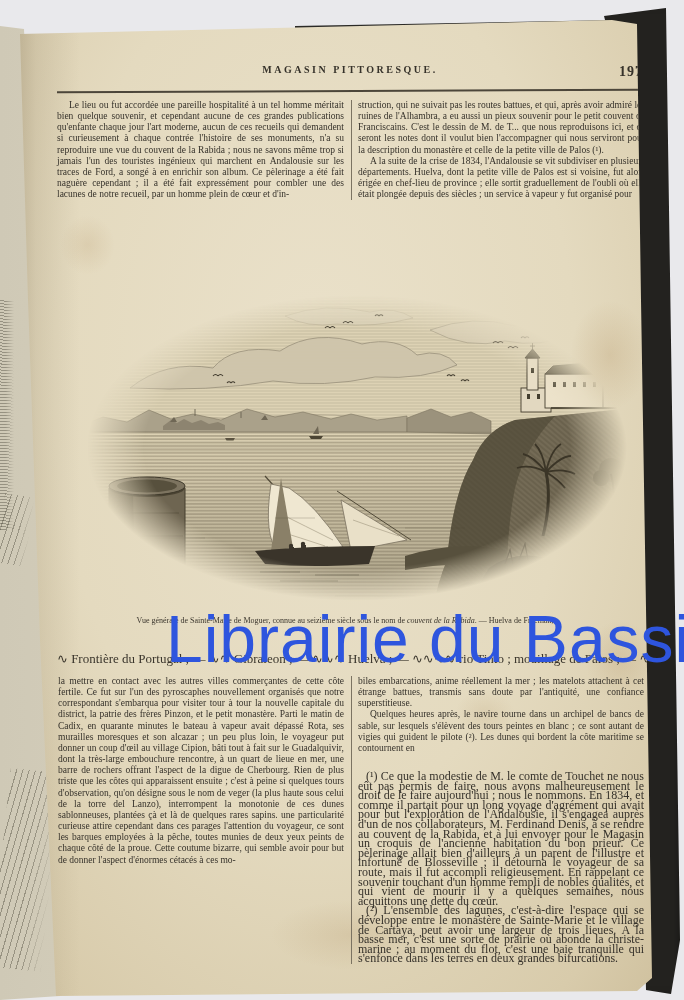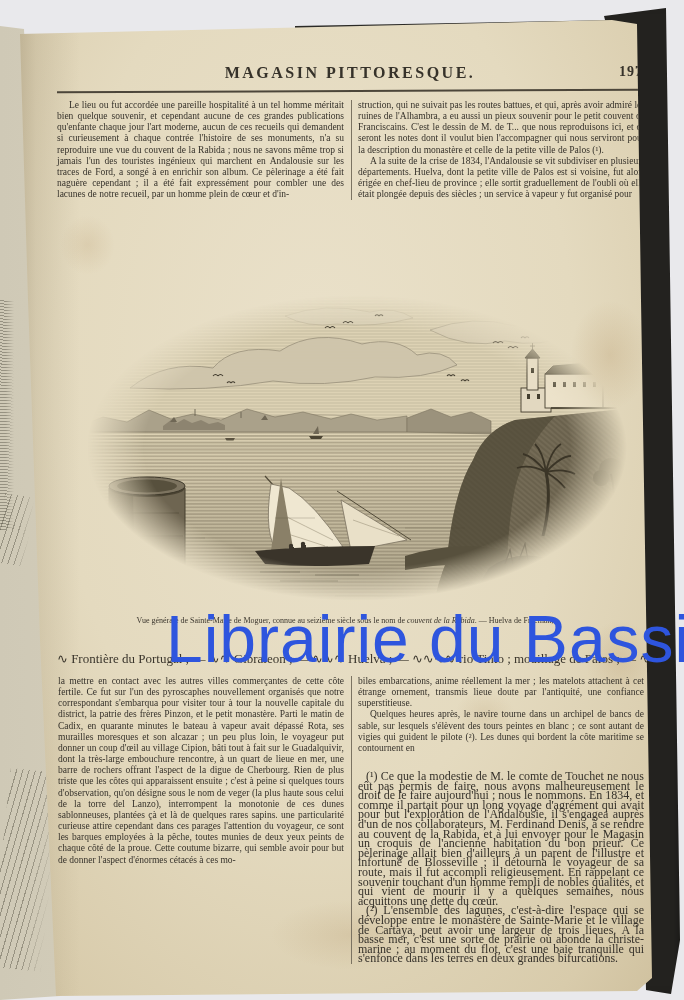--- a/index.html
+++ b/index.html
@@ -48,21 +48,21 @@
     background:radial-gradient(ellipse at 46% 38%, #eae1ca 0%, #e4dabf 50%, #d8cbab 84%, #ccbd9a 100%);
   }
   .page-leftfold{
     position:absolute;left:0;top:0;width:80px;height:1000px;
     background:linear-gradient(90deg,rgba(100,85,55,.38) 0%,rgba(100,85,55,.12) 45%,rgba(100,85,55,0) 100%);
   }
   .stain{position:absolute;border-radius:50%;pointer-events:none;}
   
   .header{position:absolute;left:57px;top:64px;width:586px;height:24px;}
   .title{
-    width:100%;text-align:center;font-weight:bold;font-size:16px;
+    width:100%;text-align:center;font-weight:bold;font-size:10px;
     letter-spacing:2.5px;color:#36322a;
   }
   .pageno{
     position:absolute;right:0;top:0;font-weight:bold;font-size:14px;color:#36322a;
     letter-spacing:1px;
   }
   .rule{position:absolute;left:57px;top:90px;width:586px;height:2px;background:#4c463a;transform:rotate(-.25deg);}
   
   .cols{position:absolute;display:flex;color:#35312a;}
   .cols-top{left:57px;top:100px;width:588px;}
@@ -277,21 +277,21 @@
     <div><span>Vue générale de Sainte-Marie de Moguer, connue au seizième siècle sous le nom de </span><span class="it">couvent de la Rabida</span><span>. — Huelva de Freeman,</span></div>
   </div>
   <div class="legend">∿ Frontière du Portugal ; — ∿∿ Gibraleon ; — ∿∿∿ Huelva ; — ∿∿∿∿ rio Tinto ; mouillage de Palos ; — ∿∿∿∿∿ Moguer ; — ∿∿∿∿∿∿ Santa-Maria de Moguer.</div>
 
   <div class="cols cols-bottom">
     <div class="col">
       <p>la mettre en contact avec les autres villes commerçantes de cette côte fertile. Ce fut sur l'un des pyroscaphes nouvellement organisés que notre correspondant s'embarqua pour visiter tour à tour la nouvelle capitale du district, la patrie des frères Pinzon, et le petit monastère. Parti le matin de Cadix, en quarante minutes le bateau à vapeur avait dépassé Rota, ses murailles moresques et son alcazar ; un peu plus loin, le voyageur put donner un coup d'œil au village Cipion, bâti tout à fait sur le Guadalquivir, dont la très-large embouchure rencontre, à un quart de lieue en mer, une barre de rochers offrant l'aspect de la digue de Cherbourg. Rien de plus triste que les côtes qui apparaissent ensuite ; c'est à peine si quelques tours d'observation, qu'on désigne sous le nom de veger (la plus haute sous celui de la torre del Lanzo), interrompent la monotonie de ces dunes sablonneuses, plantées çà et là de quelques rares sapins. une particularité curieuse attire cependant dans ces parages l'attention du voyageur, ce sont les barques employées à la pêche, toutes munies de deux yeux peints de chaque côté de la proue. Cette coutume bizarre, qui semble avoir pour but de donner l'aspect d'énormes cétacés à ces mo-</p>
     </div>
     <div class="col-divider"></div>
     <div class="col">
-      <p>biles embarcations, anime réellement la mer ; les matelots attachent à cet étrange ornement, transmis lieue doute par l'antiquité, une confiance superstitieuse.</p>
+      <p>biles embarcations, anime réellement la mer ; les matelots attachent à cet étrange battues, transmis sans doute par l'antiquité, une confiance superstitieuse.</p>
       <p class="indent">Quelques heures après, le navire tourne dans un archipel de bancs de sable, sur lesquels s'élèvent des tours peintes en blanc ; ce sont autant de vigies qui guident le pilote (²). Les dunes qui bordent la côte maritime se contournent en</p>
       <div class="footnotes">
         <p>(¹) Ce que la modestie de M. le comte de Touchet ne nous eût pas permis de faire, nous avons malheureusement le droit de le faire aujourd'hui ; nous le nommons. En 1834, et comme il partait pour un long voyage d'agrément qui avait pour but l'exploration de l'Andalousie, il s'engagea auprès d'un de nos collaborateurs, M. Ferdinand Denis, à se rendre au couvent de la Rabida, et à lui envoyer pour le Magasin un croquis de l'ancienne habitation du bon prieur. Ce pèlerinage allait bien d'ailleurs à un parent de l'illustre et infortuné de Blosseville ; il détourna le voyageur de sa route, mais il fut accompli religieusement. En rappelant ce souvenir touchant d'un homme rempli de nobles qualités, et qui vient de mourir il y a quelques semaines, nous acquittons une dette du cœur.</p>
         <p>(²) L'ensemble des lagunes, c'est-à-dire l'espace qui se développe entre le monastère de Sainte-Marie et le village de Cartaya, peut avoir une largeur de trois lieues. A la basse mer, c'est une sorte de prairie où abonde la christe-marine ; au moment du flot, c'est une baie tranquille qui s'enfonce dans les terres en deux grandes bifurcations.</p>
       </div>
     </div>
   </div>
 </div>
 
 <div class="watermark" style="color: rgb(46, 85, 222);">Librairie du Bassin</div>

